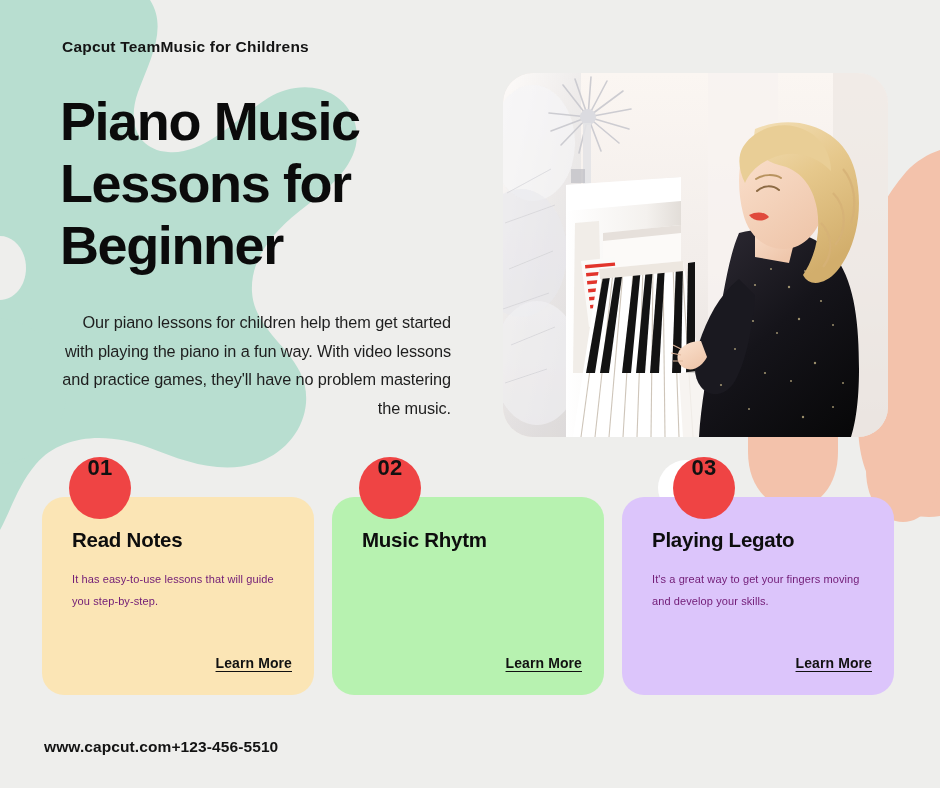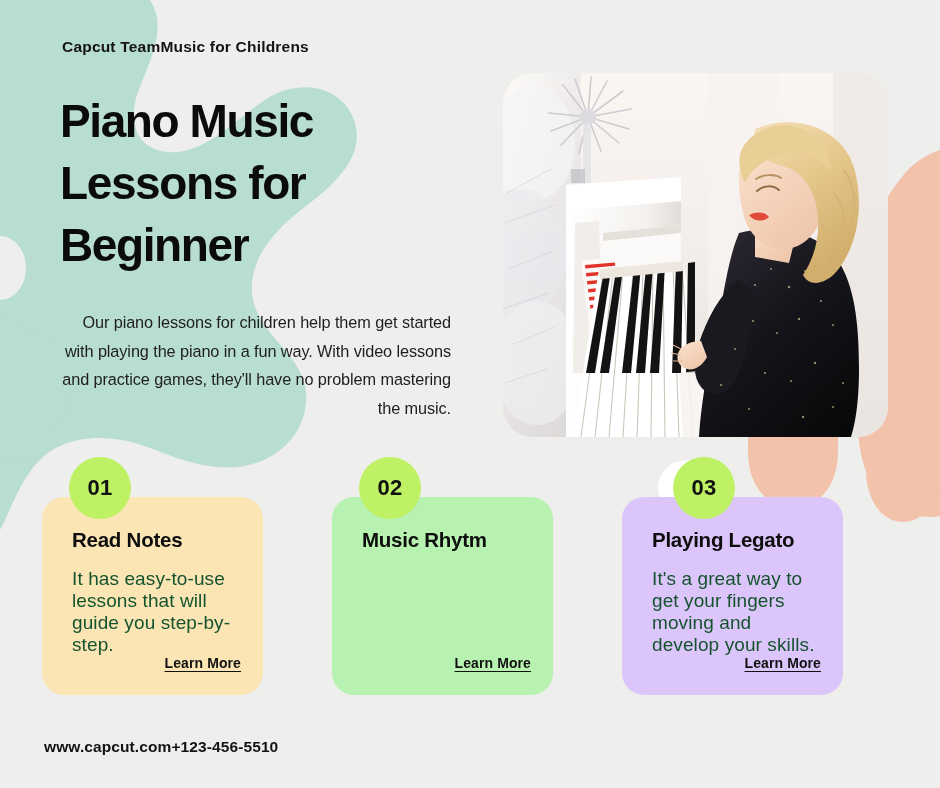--- a/index.html
+++ b/index.html
@@ -55,21 +55,21 @@
     color: #141414;
     white-space: nowrap;
   }
 
   
   .hero-title {
     position: absolute;
     top: 90px;
     left: 60px;
     width: 430px;
-    font-size: 46px;
+    font-size: 54px;
     line-height: 62px;
     font-weight: 700;
     letter-spacing: -1.4px;
     color: #0B0B0B;
     z-index: 5;
   }
 
   .hero-body {
     position: absolute;
     top: 308px;
@@ -103,37 +103,37 @@
     top: 457px;
     left: 0;
     width: 940px;
     height: 250px;
     z-index: 6;
   }
 
   .card {
     position: absolute;
     top: 40px;
-    width: 221px;
+    width: 272px;
     height: 198px;
     border-radius: 22px;
   }
   .card.c1 { left: 42px;  background: #FBE5B5; }
   .card.c2 { left: 332px; background: #B7F2B0; }
   .card.c3 { left: 622px; background: #DCC5FB; padding-left: 36px; }
 
   .badge {
     position: absolute;
     top: 0;
     width: 62px;
     height: 62px;
     border-radius: 50%;
-    background: #bef264;
+    background: #ef4444;
     display: flex;
-    align-items: center;
+    align-items: flex-start;
     justify-content: center;
     z-index: 3;
   }
   .badge span {
     font-size: 22px;
     font-weight: 700;
     color: #111111;
     letter-spacing: 0.3px;
     line-height: 1;
   }
@@ -149,23 +149,23 @@
   }
   .card-title {
     font-size: 20.5px;
     font-weight: 700;
     color: #0D0D0D;
     letter-spacing: -0.25px;
     line-height: 1.1;
   }
   .card-desc {
     margin-top: 16px;
-    font-size: 19px;
+    font-size: 11px;
     line-height: 22px;
-    color: #14532d;
+    color: #701a75;
     letter-spacing: 0.1px;
   }
   .card-link {
     position: absolute;
     right: 22px;
     bottom: 24px;
     font-size: 14px;
     font-weight: 700;
     color: #111111;
     text-decoration: underline;

